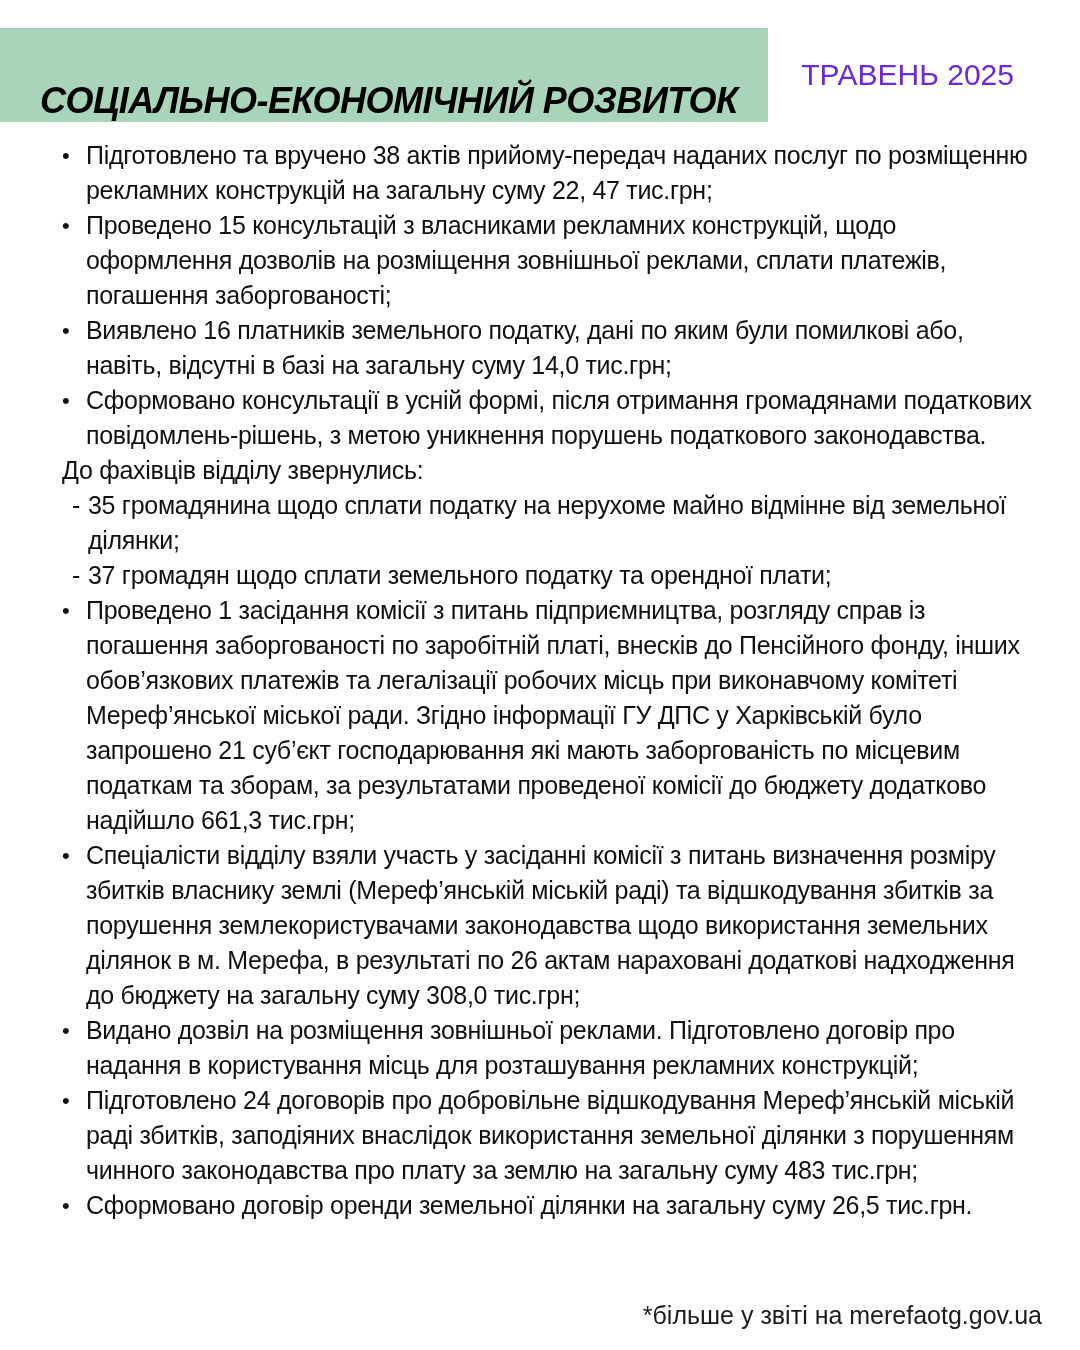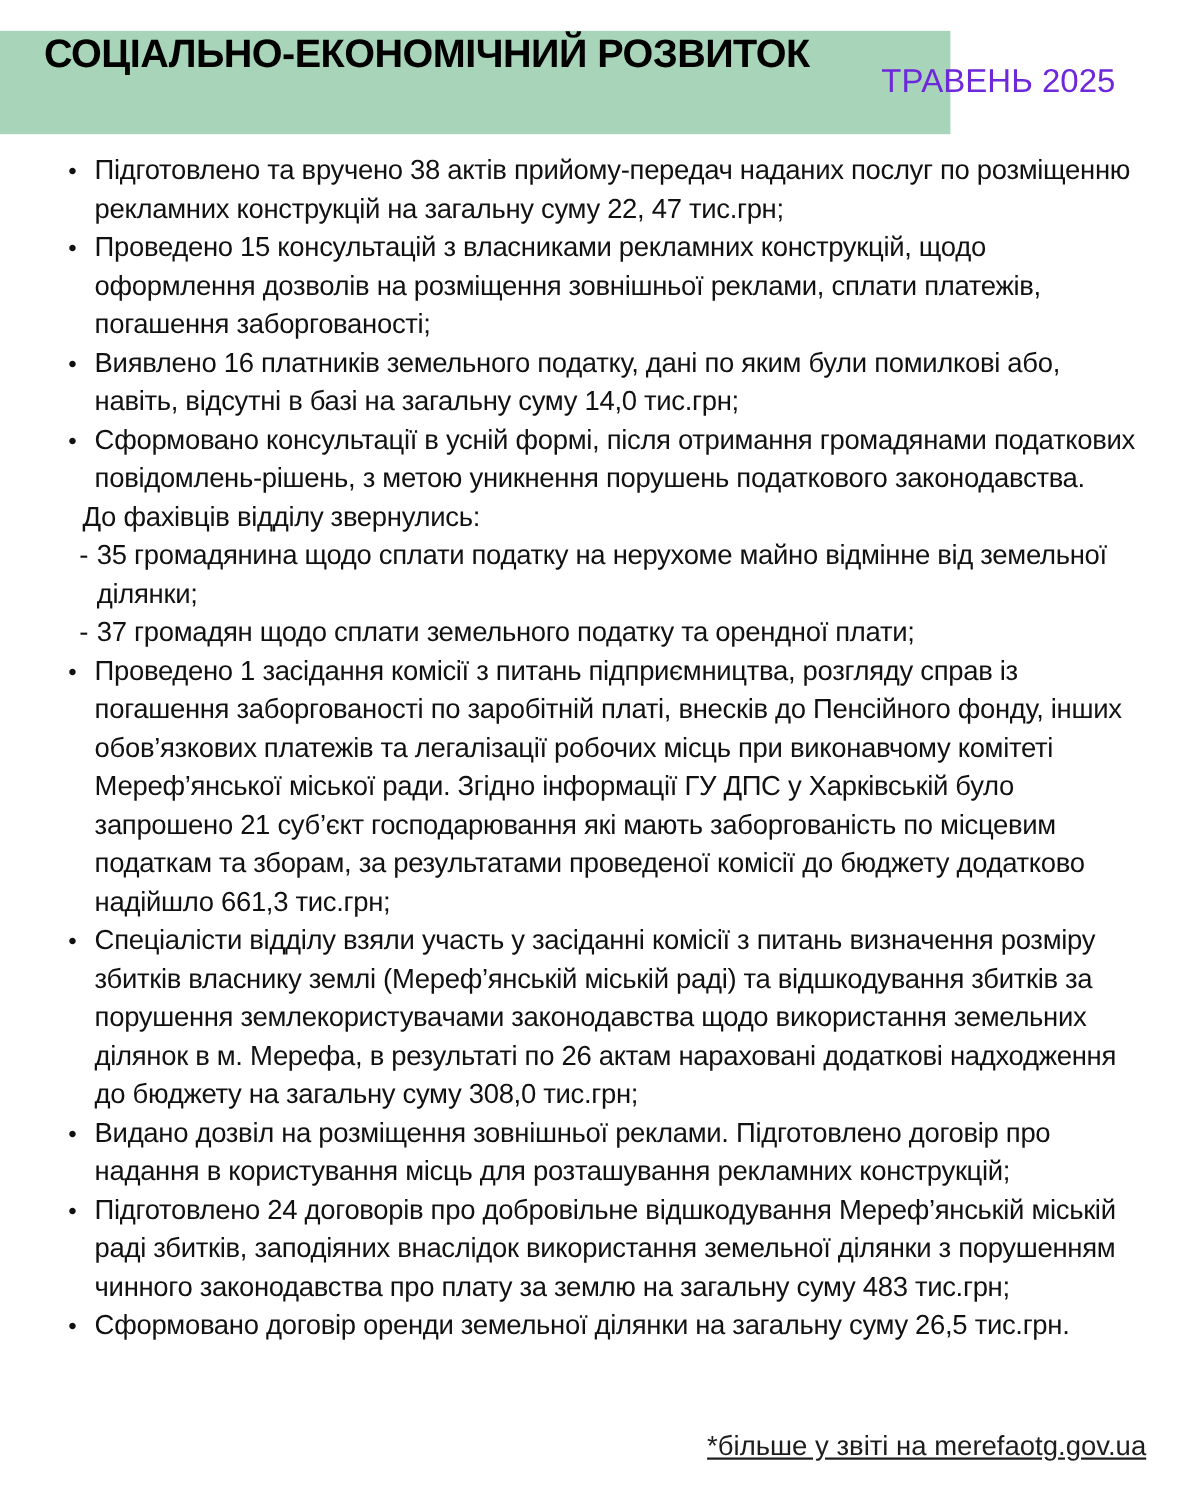--- a/index.html
+++ b/index.html
@@ -13,24 +13,25 @@
   }
   
   .header-row {
     position: absolute;
     top: 28px; left: 0; right: 0;
     height: 94px;
   }
   .header-banner {
     position: absolute;
     left: 0; top: 0;
-    width: 864px; height: 94px;
+    width: 768px; height: 94px;
     background: #a8d5ba;
     display: flex;
-    align-items: flex-start;
+    align-items: flex-end;
+    font-style: italic;
   }
   .header-title {
     font-weight: bold;
     font-size: 36px;
     letter-spacing: -0.5px;
     color: #000000;
     padding-left: 40px;
     white-space: nowrap;
   }
   .header-period {
@@ -58,32 +59,31 @@
     letter-spacing: -0.3px;
   }
   .item-marker {
     flex: none;
     width: 24px;
     text-align: left;
   }
   .item-bullet .item-marker { font-size: 22px; }
   .item-dash { margin-left: 10px; }
   .item-dash .item-marker { width: 16px; }
-  .item-plain { margin-left: 13px; }
+  .item-plain { }
   .item-plain .item-marker { width: 0; }
   .item-text { flex: 1; }
   
   .footer-note {
     position: absolute;
     right: 38px;
     bottom: 20px;
     font-size: 25px;
     color: #1c1c1c;
     white-space: nowrap;
-    text-decoration: underline;
   }
 </style>
 </head>
 <body>
 
 <div class="header-row">
   <div class="header-banner" style="background: rgb(168, 213, 186);">
     <div class="header-title">СОЦІАЛЬНО-ЕКОНОМІЧНИЙ РОЗВИТОК</div>
   </div>
   <div class="header-period">ТРАВЕНЬ 2025</div>

